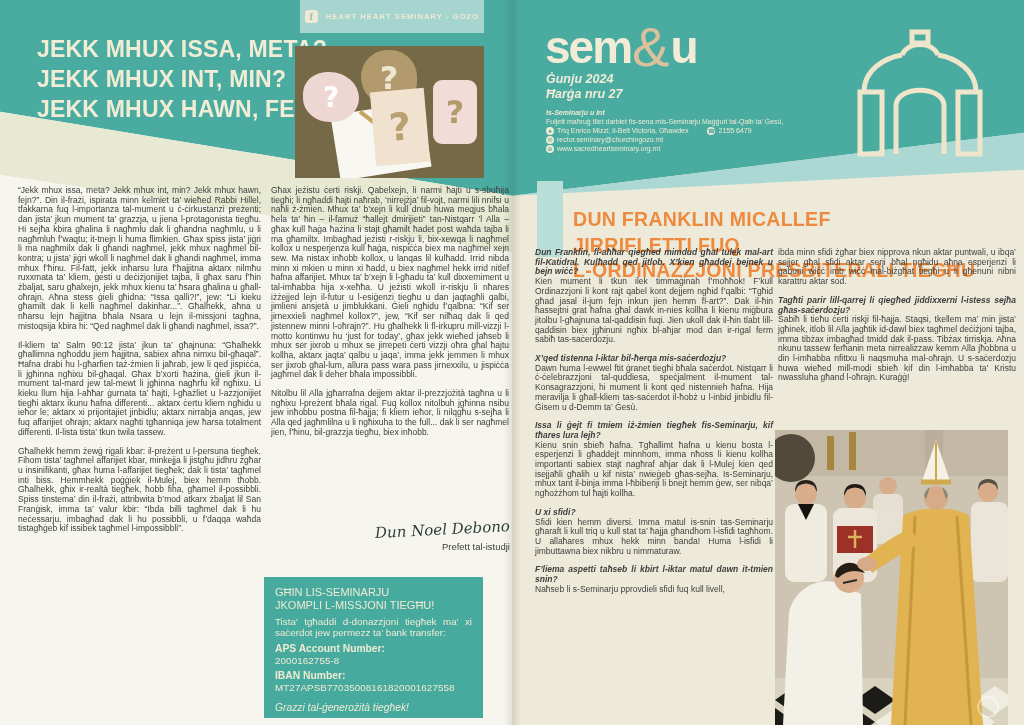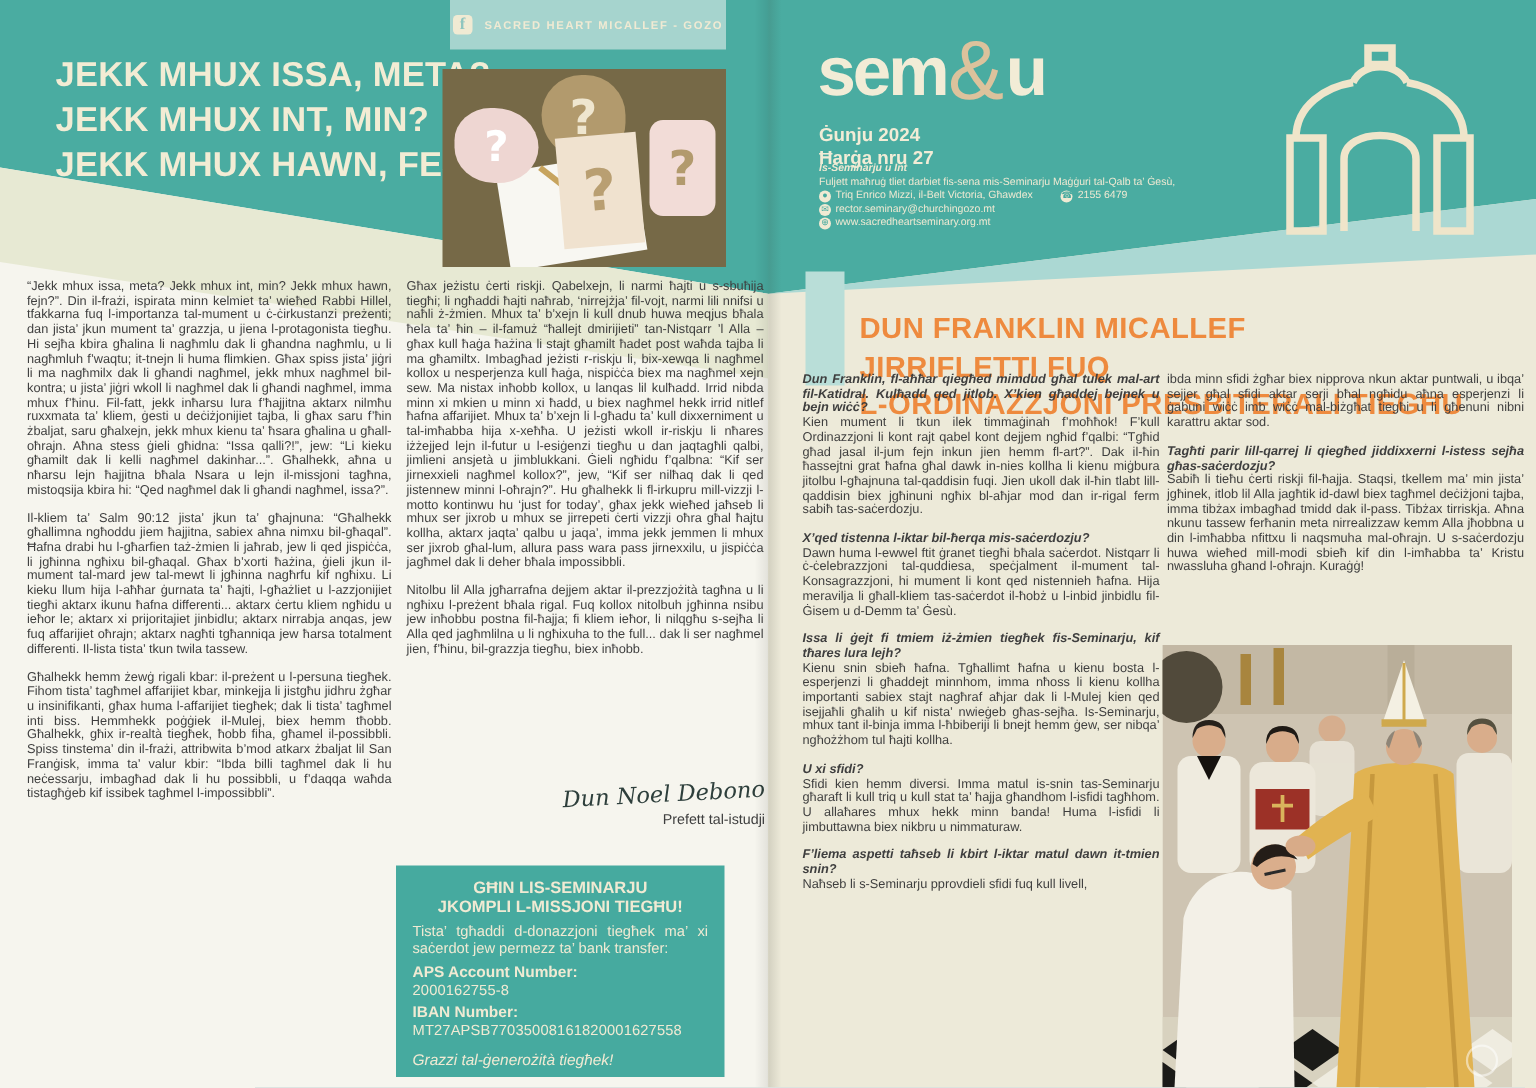--- a/index.html
+++ b/index.html
@@ -39,31 +39,31 @@
   #colR2{left:266px;top:248px;width:238px;}
   .q{font-weight:bold;font-style:italic;margin:9px 0 0 0 !important;}
   .a{margin:0 !important;}
   .q:first-child{margin-top:0 !important;}
   
   .sig{position:absolute;left:320px;top:522px;width:190px;text-align:right;}
   .sig .name{font-family:"DejaVu Serif",serif;font-style:italic;font-size:15px;color:#2e3f3c;transform:rotate(-3deg);}
   .sig .role{font-size:9.5px;color:#3e3e3e;margin-top:1px;}
   
   .dbox{position:absolute;left:264px;top:577px;width:197px;height:123px;background:#46aa9f;color:#f0ead3;padding:9px 11px;}
-  .dbox .t{font-weight:bold;text-align:center;font-size:11px;line-height:13px;}
+  .dbox .t{font-weight:normal;font-size:11px;line-height:13px;}
   .dbox .i{font-size:9.8px;line-height:11.4px;margin-top:4px;text-align:justify;}
   .dbox .lbl{font-weight:bold;font-size:10.3px;line-height:12px;margin-top:4px;}
   .dbox .val{font-size:9.8px;line-height:11px;letter-spacing:0.1px;}
   .dbox .thanks{font-style:italic;text-align:left;margin-top:9px;font-size:10.3px;}
   
   .logo{position:absolute;left:33px;top:22px;display:flex;align-items:center;color:#f2ecd6;}
   .logo .sem{font-weight:bold;font-size:46px;line-height:46px;letter-spacing:-2px;}
   .logo .amp{font-size:56px;line-height:50px;font-weight:normal;color:#dcc29c;margin:0 1px;}
   .logo .u{font-weight:bold;font-size:46px;line-height:46px;}
-  .issue{position:absolute;left:34px;top:83px;color:#f2ecd6;font-weight:bold;font-size:12.5px;line-height:15px;}
+  .issue{position:absolute;left:34px;top:72px;color:#f2ecd6;font-weight:bold;font-size:12.5px;line-height:15px;font-style:italic;}
   .masthead{position:absolute;left:34px;top:108px;color:#efe9d2;font-size:7px;line-height:9px;}
   .masthead .series{font-weight:bold;font-style:italic;}
   .mrow{display:flex;align-items:center;gap:3px;}
   .mico{display:inline-flex;width:8px;height:8px;border-radius:50%;background:#f0ead3;color:#46aa9f;font-size:6px;line-height:8px;align-items:center;justify-content:center;flex:0 0 8px;}
   .msp{margin-left:16px;}
   .arch{position:absolute;left:338px;top:28px;}
   
   .titleblock{position:absolute;left:25px;top:181px;width:26px;height:76px;background:#b9ded8;}
   .rtitle{position:absolute;left:61px;top:179px;color:#ee8a3e;font-weight:bold;font-size:19.5px;line-height:25.5px;letter-spacing:0.3px;white-space:nowrap;margin-top:28px;}
   .photoR{position:absolute;left:263px;top:430px;width:233px;height:295px;}
@@ -72,21 +72,21 @@
 <body>
 
 <div class="spread">
 
   <div class="page" id="pageL">
     <div class="layer pl-teal"></div>
     <div class="layer pl-wedge"></div>
 
     <div class="fbbar">
       <span class="fbicon">f</span>
-      <span class="fbtext">SACRED HEART MICALLEF - GOZO</span>
+      <span class="fbtext">HEART HEART SEMINARY - GOZO</span>
     </div>
 
     <div class="ltitle">
       <div>JEKK MHUX ISSA, META?</div>
       <div>JEKK MHUX INT, MIN?</div>
       <div>JEKK MHUX HAWN, FEJN?</div>
     </div>
 
     <div class="photoL">
       <div class="qp qp-pad"></div>

